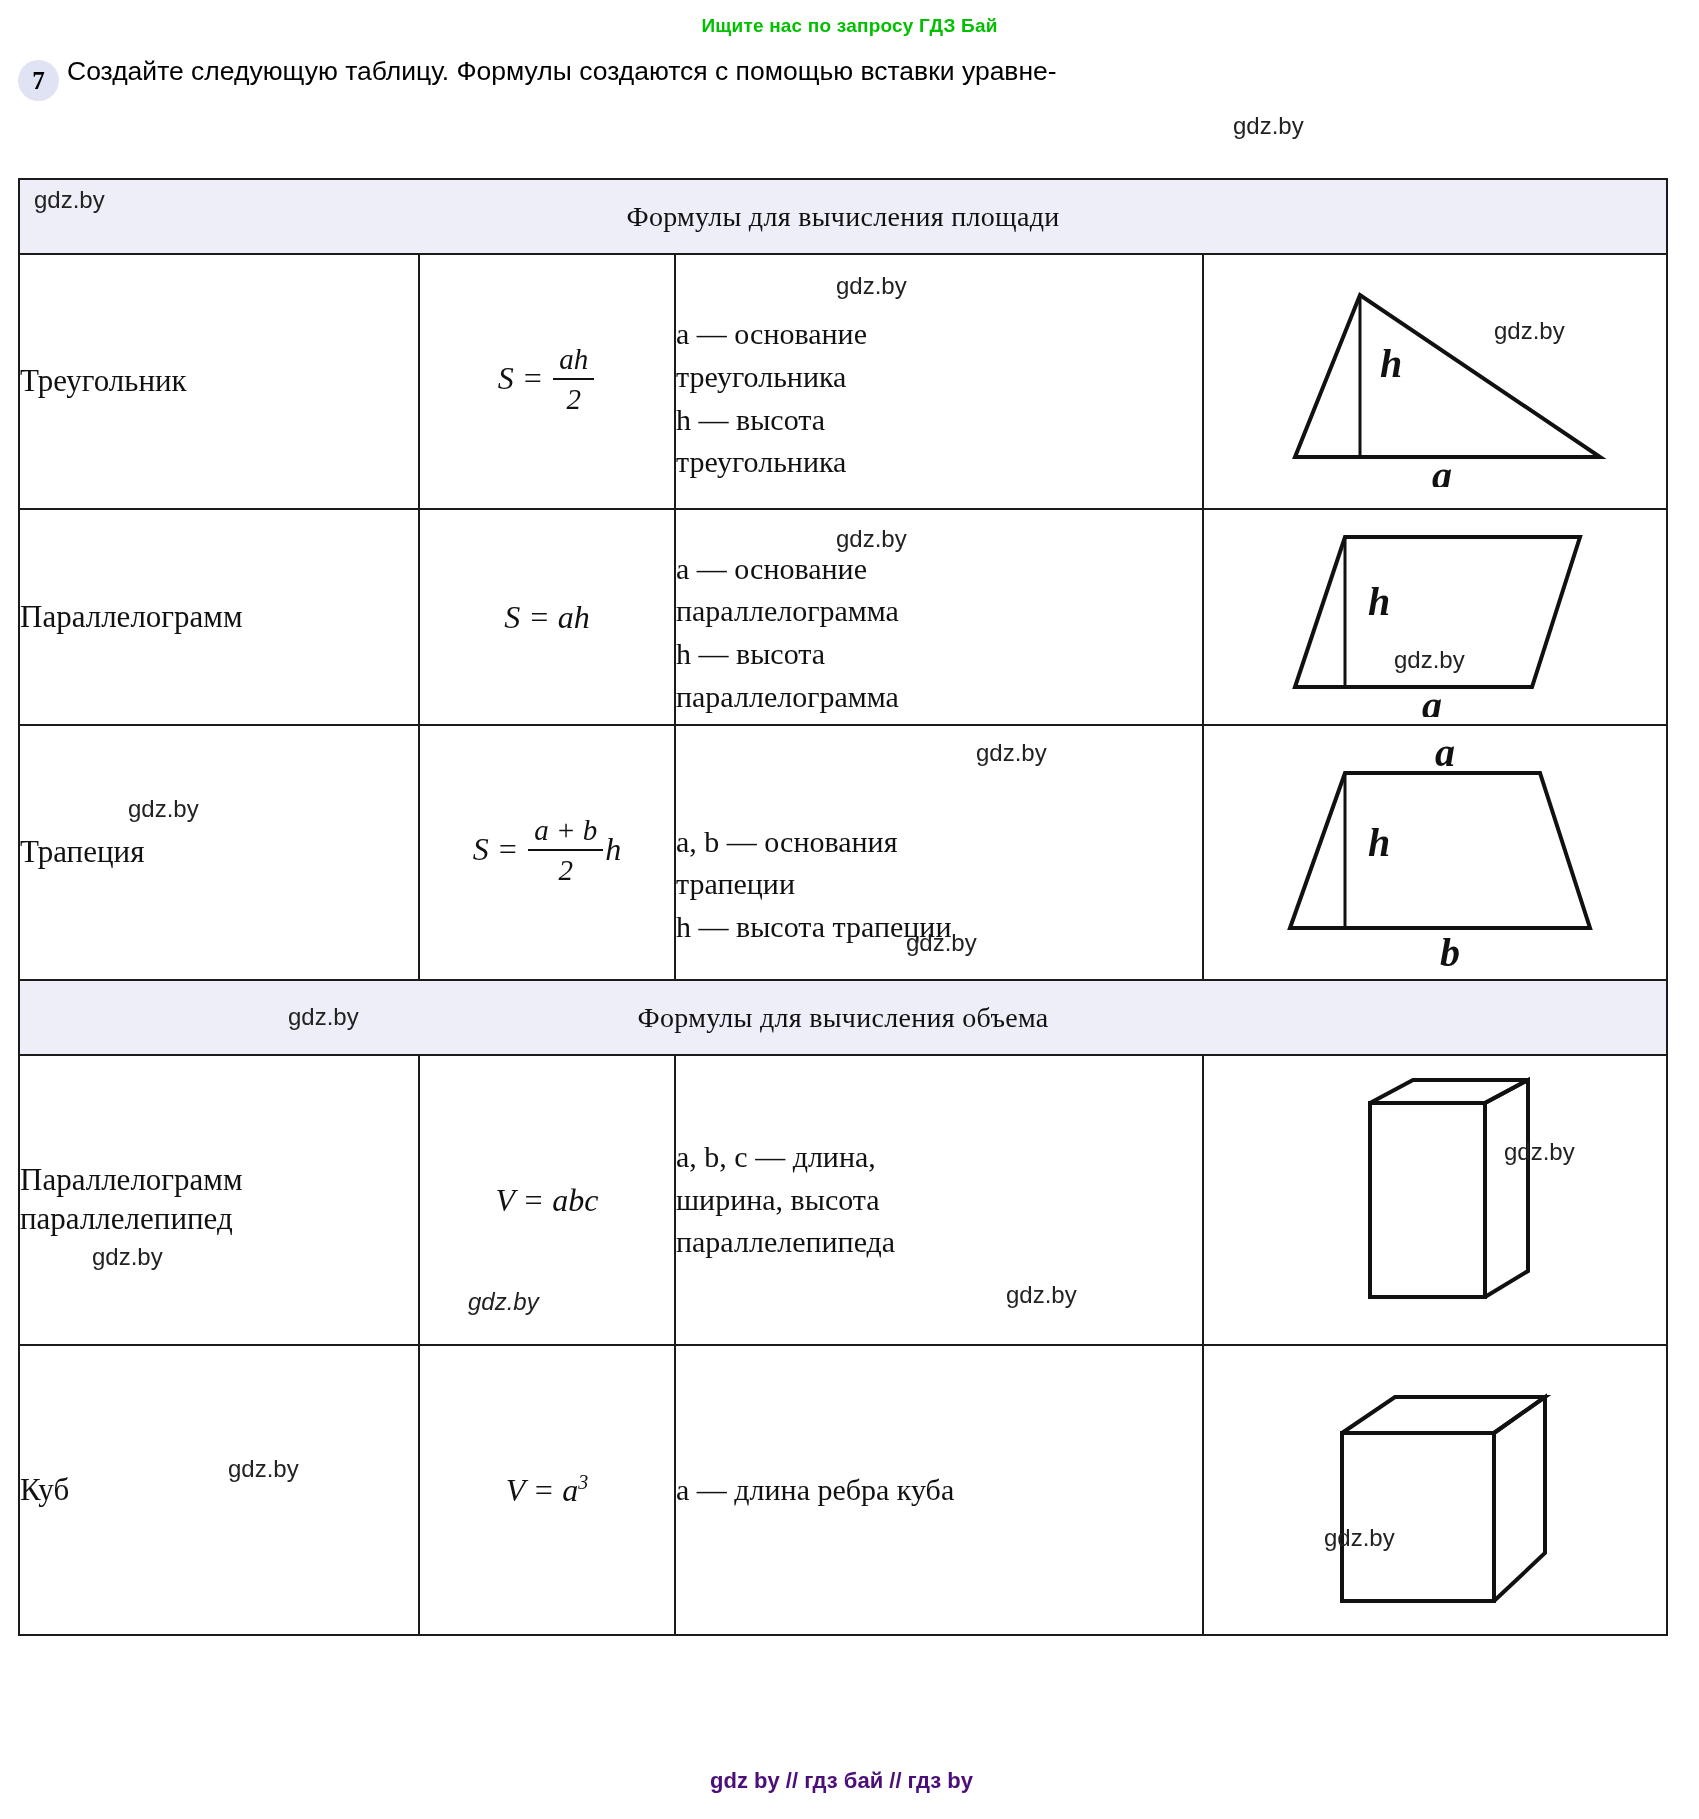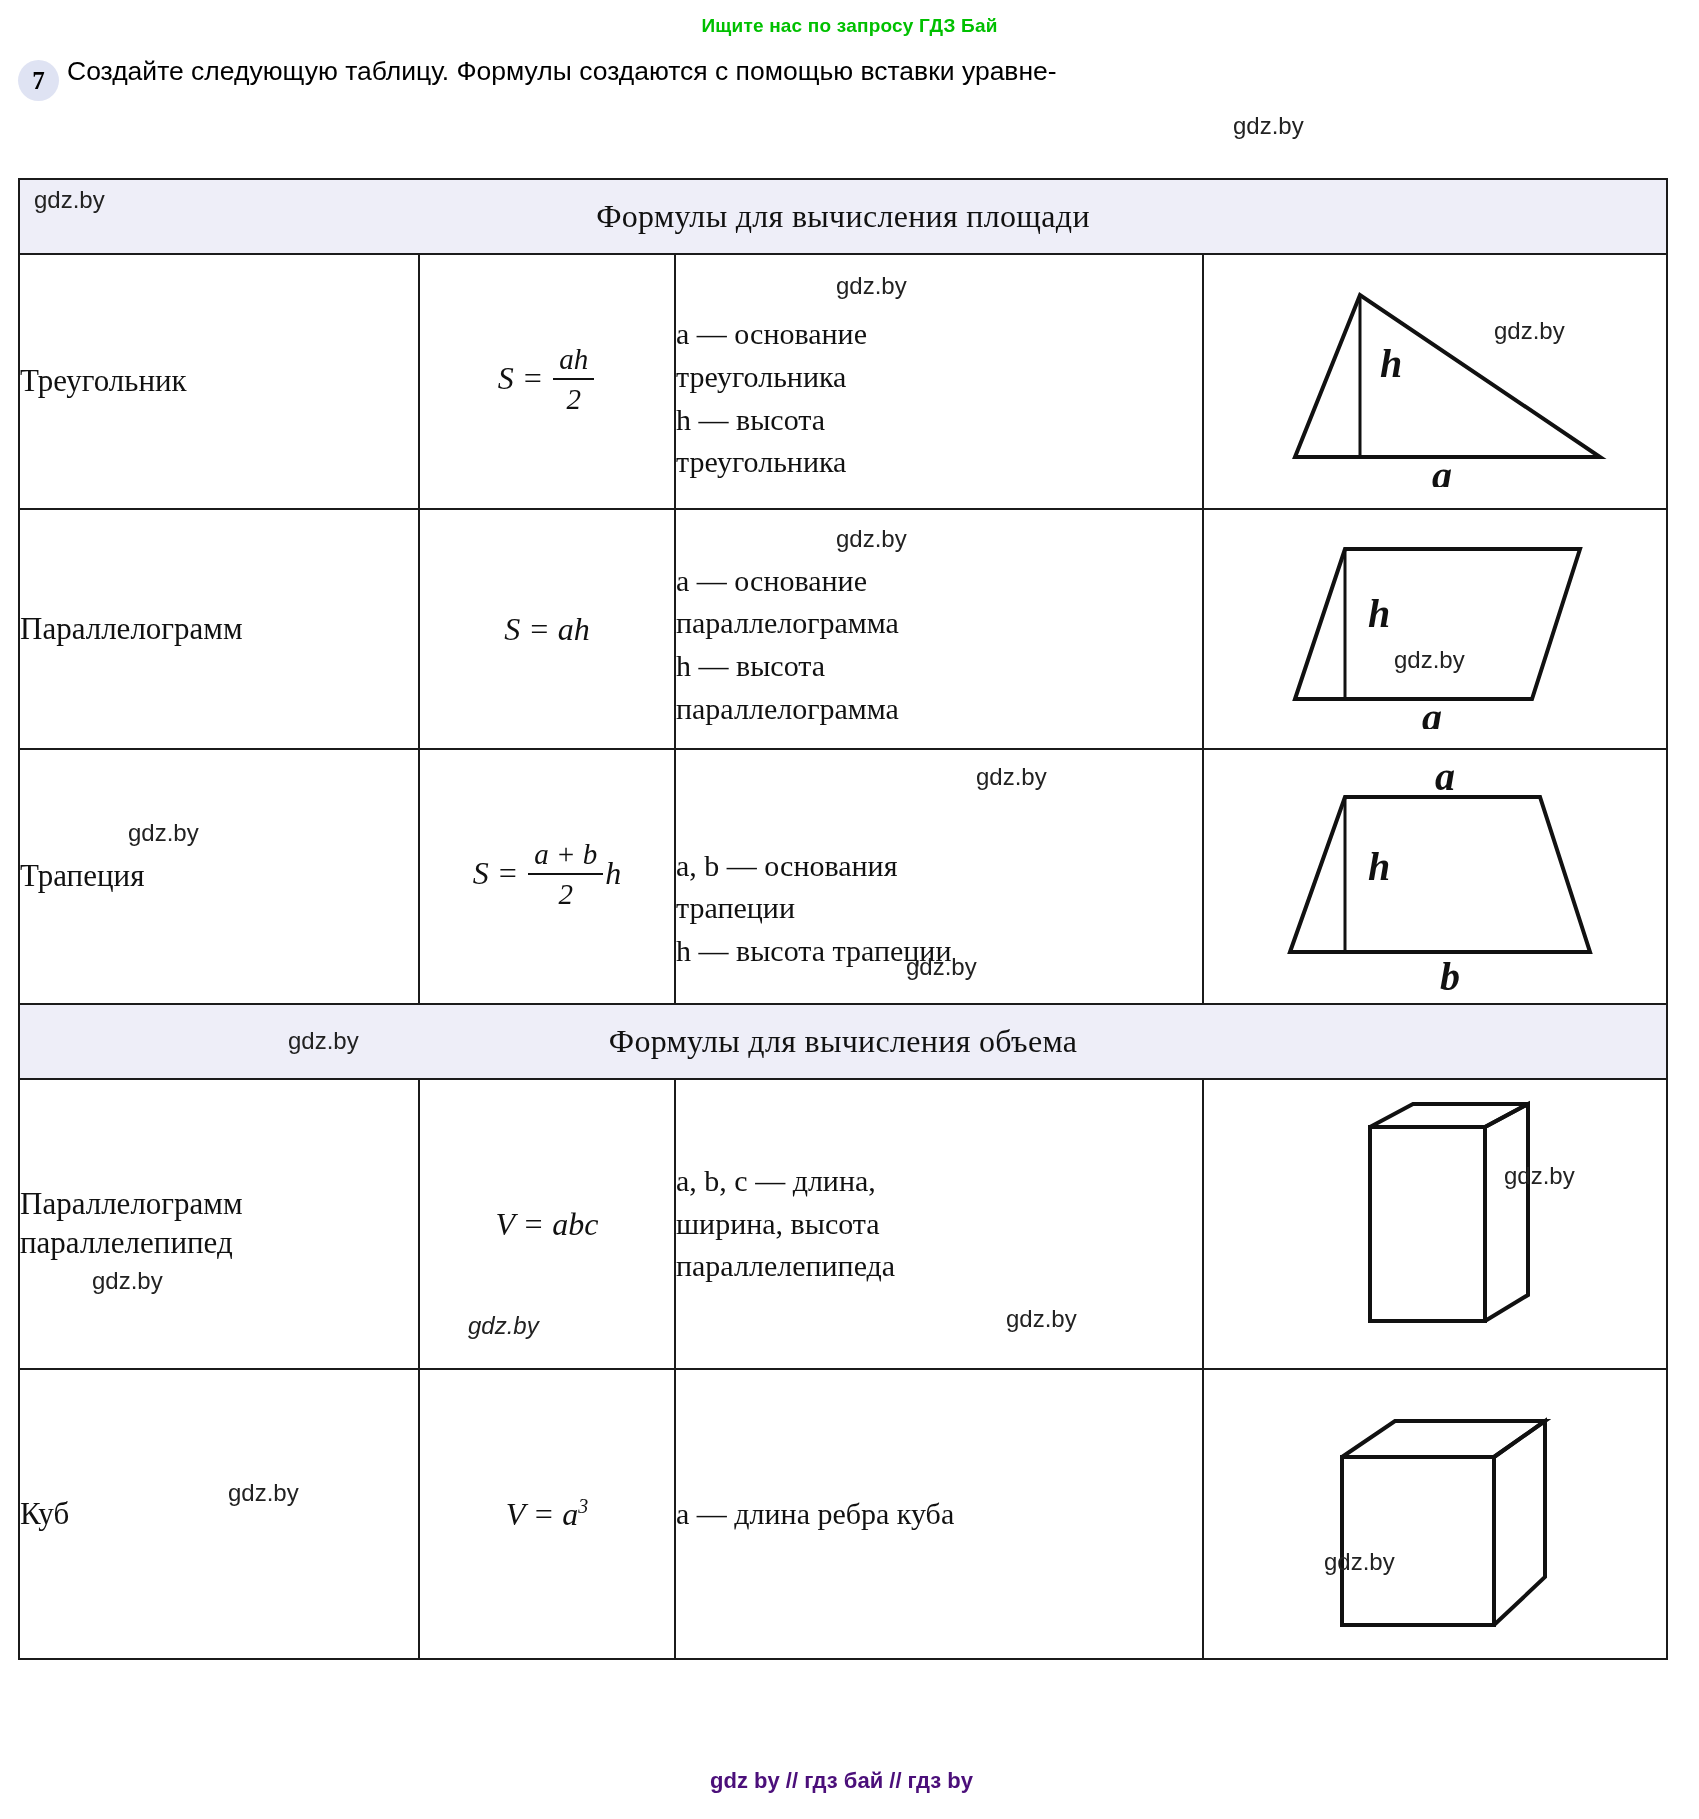--- a/index.html
+++ b/index.html
@@ -95,21 +95,21 @@
   .c3 { width: 528px; }
   .c4 { width: 464px; }
 
   td.section {
     background: #eeeef8;
     text-align: center;
     height: 75px;
   }
   .section-title {
     font-family: "Liberation Serif", "DejaVu Serif", serif;
-    font-size: 32px;
+    font-size: 28px;
     color: #111;
     letter-spacing: .3px;
   }
 
   .name-cell {
     font-family: "Liberation Serif", "DejaVu Serif", serif;
     font-size: 31px;
     padding-left: 34px;
     color: #111;
     line-height: 1.25;
@@ -212,21 +212,21 @@
       <svg width="370" height="210" viewBox="0 0 370 210">
         <polygon points="45,180 110,18 350,180" fill="none" stroke="#111" stroke-width="4"></polygon>
         <line x1="110" y1="18" x2="110" y2="180" stroke="#111" stroke-width="3"></line>
         <text x="130" y="100" font-family="'Liberation Serif',serif" font-style="italic" font-weight="bold" font-size="40" fill="#111">h</text>
         <text x="182" y="212" font-family="'Liberation Serif',serif" font-style="italic" font-weight="bold" font-size="40" fill="#111">a</text>
       </svg>
     </td>
   </tr>
 
   <tr>
-    <td class="name-cell" style="height:240px;">Параллелограмм</td>
+    <td class="name-cell" style="height:216px;">Параллелограмм</td>
     <td class="formula-cell">S = ah</td>
     <td class="desc-cell">
       <span class="wm" style="left:160px;top:12px;">gdz.by</span>
       <div style="height:32px;"></div>
       <div>a — основание</div>
       <div>параллелограмма</div>
       <div>h — высота</div>
       <div>параллелограмма</div>
     </td>
     <td class="fig-cell">

